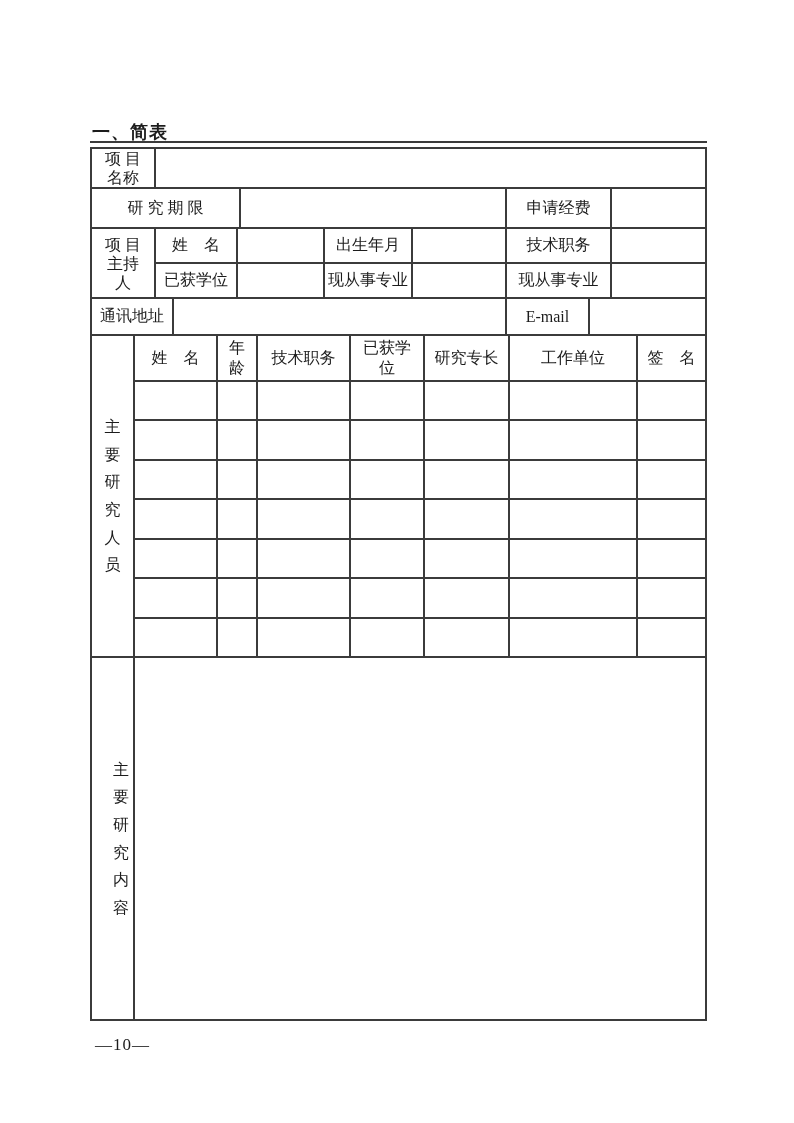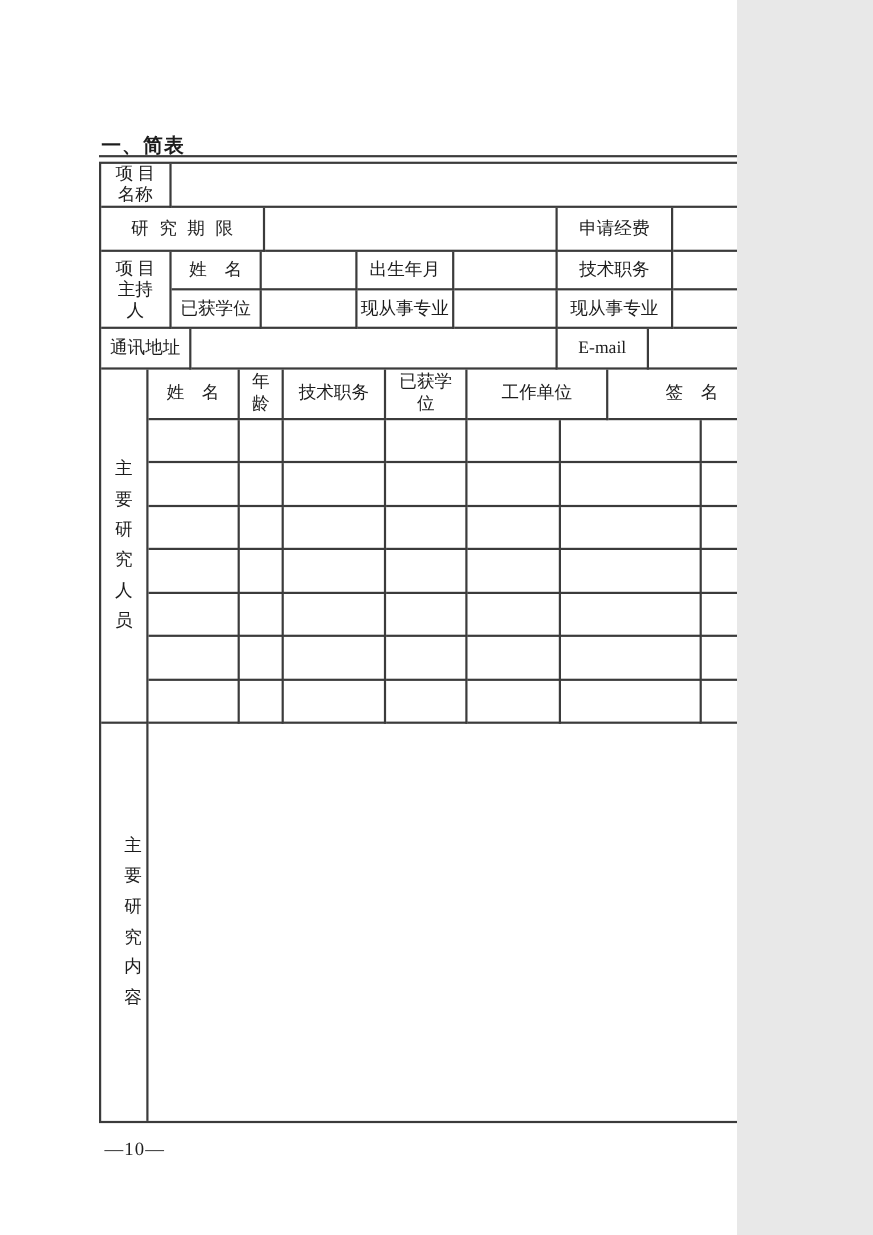--- a/index.html
+++ b/index.html
@@ -1,19 +1,19 @@
 <!DOCTYPE html>
 <html><head>
 <meta charset="utf-8">
 <style>
   * { margin:0; padding:0; box-sizing:border-box; }
   html,body { background:#e8e8e8; }
   .page {
     position:relative;
-    width:670px; height:1123px;
+    width:794px; height:1123px;
     background:#ffffff;
     font-family:"Liberation Serif", serif;
     color:#1c1c1c;
     overflow:hidden;
   }
   .heading {
     position:absolute; left:92px; top:120px;
     font-size:18px; font-weight:bold; letter-spacing:1px;
   }
   .heading-rule {
@@ -46,21 +46,21 @@
   }
   .wrapnarrow { width:1.1em; line-height:20px; word-break:break-all; text-align:center; }
   .wrap3em { width:3.2em; line-height:20px; word-break:break-all; text-align:center; }
   .hdr { line-height:20px; }
   .page-number {
     position:absolute; left:95px; top:1035px;
     font-size:17px; letter-spacing:1px;
   }
   
   .rA1 { height:40px; }
-  .rA2 { height:40px;font-family:Liberation Mono, monospace; }
+  .rA2 { height:40px; }
   .rA34 { height:70px; }
   .rA3, .rA4 { height:35px; }
   .rA5 { height:37px; }
   
   .cA-name-lbl { width:64px; }
   .cA-period-lbl { width:149px; }
   .cA-period-val { width:266px; }
   .cA-r-lbl { width:105px; }
   .cA-leader-lbl { width:64px; }
   .cA-f1 { width:82px; }
@@ -155,20 +155,23 @@
             </div>
           <div class="cell cB2">
               <span class="hdr wrapnarrow">年龄</span>
             </div>
           <div class="cell cB3">
               <span class="hdr">技术职务</span>
             </div>
           <div class="cell cB4">
               <span class="hdr wrap3em">已获学位</span>
             </div>
+          <div class="cell cB5">
+              <span class="hdr">研究专长</span>
+            </div>
           <div class="cell cB6">
               <span class="hdr">工作单位</span>
             </div>
           <div class="cell fill last">
               <span class="hdr">签　名</span>
             </div>
         </div>
         <div style="flex:1; display:flex; flex-direction:column;">
           <div class="row rB-data">
             <div class="cell cB1"></div>

